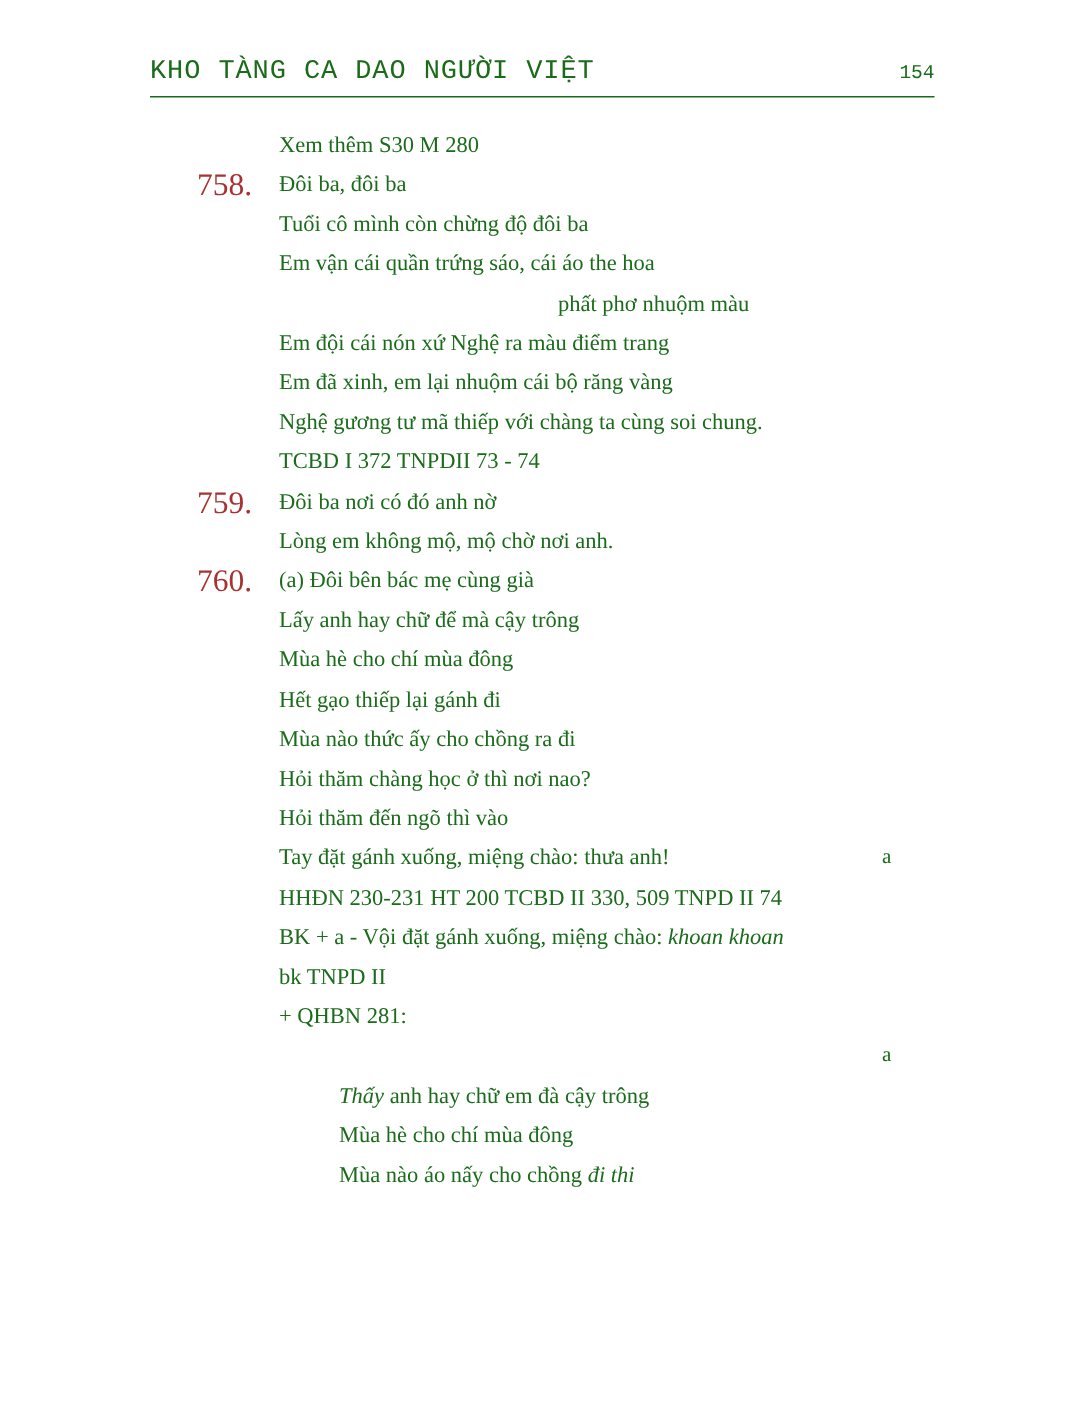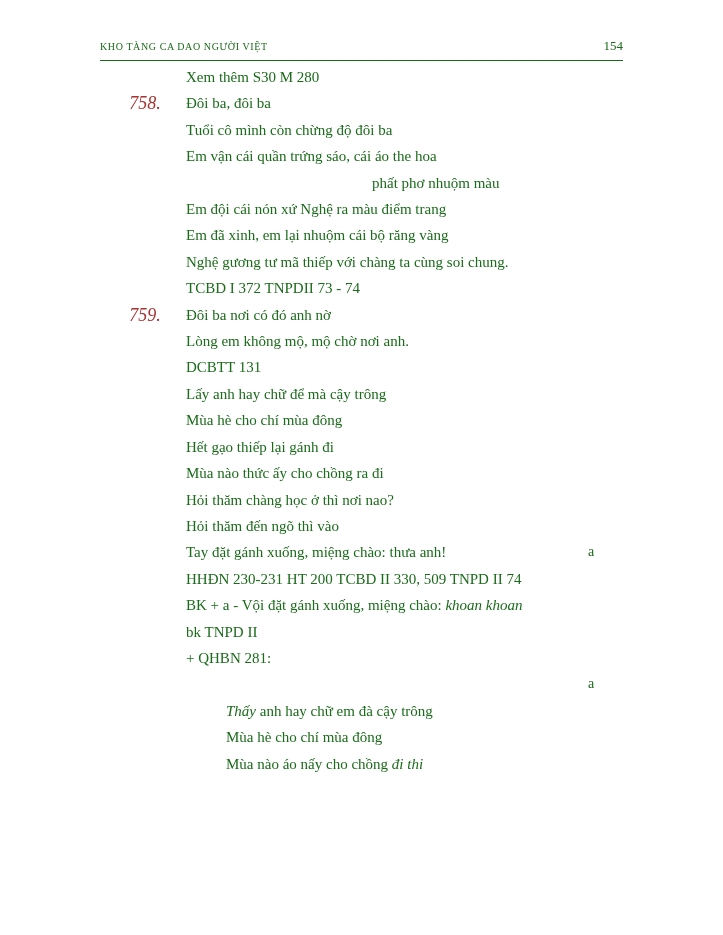--- a/index.html
+++ b/index.html
@@ -26,55 +26,54 @@
     top: 38px;
     width: 523px;
     display: flex;
     justify-content: space-between;
     align-items: baseline;
     border-bottom: 1.5px solid #1a6b1a;
     padding-bottom: 6px;
     color: #1a6b1a;
   }
   .header-title {
-    font-size: 10px;
+    font-size: 18px;
     letter-spacing: 0.6px;
     font-variant: small-caps;
     text-transform: uppercase;
-    font-family: Liberation Serif, serif;
+    font-family: Liberation Mono, monospace;
   }
   .header-page {
     font-size: 13px;
-    font-family: Liberation Serif, serif;
+    font-family: Liberation Mono, monospace;
   }
   .content {
     position: absolute;
     left: 100px;
-    top: 64px;
+    top: 84px;
     width: 523px;
   }
   .line {
     position: relative;
     display: flex;
     align-items: baseline;
     min-height: 26.4px;
     font-size: 15px;
     line-height: 26.4px;
     color: #1a6b1a;
   }
   .num {
     position: absolute;
     left: 22px;
     top: 0;
     width: 46px;
-    text-align: center;
+    text-align: right;
     color: #a83232;
-    font-size: 18px;
+    font-size: 21px;
     line-height: 26.4px;
-    font-style: italic;
   }
   .txt {
     display: block;
     white-space: pre;
   }
   .indent-1 { padding-left: 86px; }
   .indent-2 { padding-left: 126px; }
   .indent-3 { padding-left: 272px; }
   .marker {
     position: absolute;
@@ -126,21 +125,22 @@
         <span class="txt indent-1"><span>TCBD I 372 TNPDII 73 - 74</span></span>
       </div>
       <div class="line">
         <span class="num">759.</span>
         <span class="txt indent-1"><span>Đôi ba nơi có đó anh nờ</span></span>
       </div>
       <div class="line">
         <span class="txt indent-1"><span>Lòng em không mộ, mộ chờ nơi anh.</span></span>
       </div>
       <div class="line">
-        <span class="txt indent-1"><span>DCBTT 131</span></span>
+        <span class="num">760.</span>
+        <span class="txt indent-1"><span>(a) Đôi bên bác mẹ cùng già</span></span>
       </div>
       <div class="line">
         <span class="txt indent-1"><span>Lấy anh hay chữ để mà cậy trông</span></span>
       </div>
       <div class="line">
         <span class="txt indent-1"><span>Mùa hè cho chí mùa đông</span></span>
       </div>
       <div class="line">
         <span class="txt indent-1"><span>Hết gạo thiếp lại gánh đi</span></span>
       </div>

